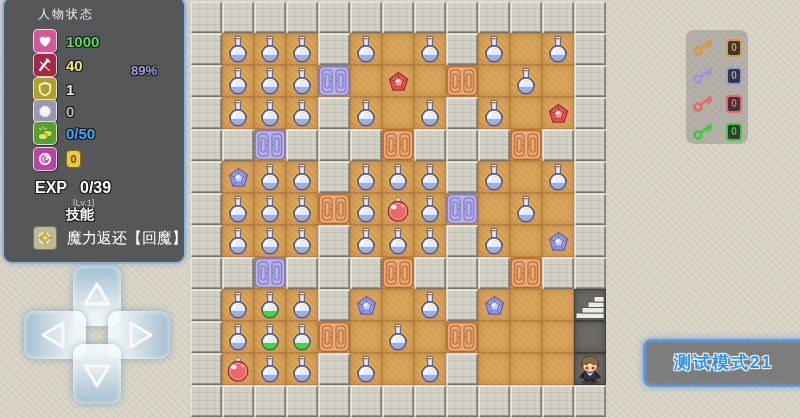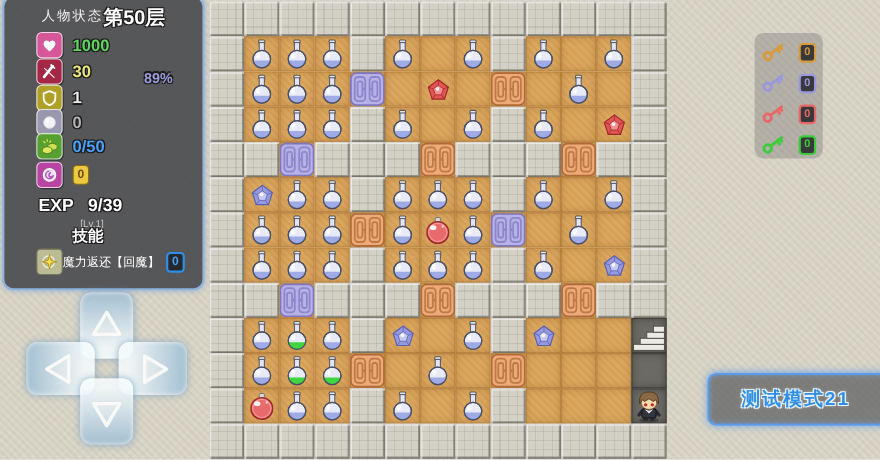--- a/index.html
+++ b/index.html
@@ -25,21 +25,21 @@
   .stat-badge{margin-left:9px;width:13px;height:16px;border-radius:4px;background:#ecc93e;
     border:1px solid #8a6a14;color:#6a4a0a;font-size:11px;font-weight:bold;text-align:center;line-height:16px;}
   .hp-percent{position:absolute;left:127px;top:65px;font-size:13px;font-weight:bold;color:#9c9ce0;}
   .exp-label{position:absolute;left:31px;top:181px;font-size:16px;font-weight:bold;color:#fff;}
   .exp-value{position:absolute;left:76px;top:181px;font-size:16px;font-weight:bold;color:#fff;}
   .level-label{position:absolute;left:29px;top:200px;font-size:9px;color:#c8c8c8;padding-left:40px;}
   .skills-heading{position:absolute;left:62px;top:208px;font-size:14px;font-weight:bold;color:#fff;}
   .skill-row{position:absolute;left:29px;top:228px;display:flex;align-items:center;}
   .skill-icon{width:22px;height:22px;border-radius:4px;background:#bcbc94;border:1px solid #77775a;
     display:flex;align-items:center;justify-content:center;}
-  .skill-name{margin-left:0;font-size:11px;color:#fff;white-space:nowrap;font-family:Liberation Mono, monospace;}
+  .skill-name{margin-left:10px;font-size:15px;color:#fff;white-space:nowrap;font-family:Liberation Mono, monospace;}
   .skill-badge{margin-left:6px;width:13px;height:15px;border-radius:4px;background:#26282c;
     border:2px solid #2e8ee8;color:#4aa0f0;font-size:11px;font-weight:bold;text-align:center;line-height:15px;}
 
   
   #game-map{position:absolute;left:190px;top:1px;width:416px;height:416px;}
   .tile{position:absolute;width:32px;height:32px;display:flex;align-items:center;justify-content:center;}
   .t-wall{background:#d3d0c5;
     background-image:
       repeating-linear-gradient(0deg, rgba(105,101,90,.14) 0 1px, transparent 1px 8px),
       repeating-linear-gradient(90deg, rgba(105,101,90,.14) 0 1px, transparent 1px 8px);
@@ -73,41 +73,40 @@
   #dpad-right{left:108px;top:311px;width:62px;height:48px;background:linear-gradient(to left,#9dbdd3,#f4fbfd 85%);}
   .tri-left{transform:rotate(-90deg);} .tri-right{transform:rotate(90deg);} .tri-down{transform:rotate(180deg);}
 </style>
 </head>
 <body>
 
 <div id="root">
 
   <div id="status-panel">
     <span class="panel-title">人物状态</span>
-    <span class="floor-label outline">第50层</span>
     <div id="stat-rows">
         <div class="stat-row" style="top: 32px;">
           <span class="stat-icon" style="background: rgb(214, 86, 154);">
             <svg viewBox="0 0 22 22" width="18" height="18">
               <path d="M11 18 C4 13 3 8.5 6 6.5 C8.5 5 10.5 6.5 11 8 C11.5 6.5 13.5 5 16 6.5 C19 8.5 18 13 11 18 Z" fill="#fff"></path>
             </svg>
           </span>
           <span class="stat-value outline" style="color: rgb(94, 214, 94);">1000</span>
         </div>
         <div class="stat-row" style="top: 56px;">
           <span class="stat-icon" style="background: rgb(164, 40, 70);">
             <svg viewBox="0 0 22 22" width="18" height="18">
               <g stroke="#fff" fill="none" stroke-linecap="round">
                 <path d="M5 17 L14.5 5" stroke-width="3"></path>
                 <path d="M12.8 3.8 L16.5 7.2" stroke-width="2"></path>
                 <path d="M5.5 7.5 L16 17.5" stroke-width="1.4" opacity=".9"></path>
               </g>
             </svg>
           </span>
-          <span class="stat-value outline" style="color: rgb(236, 232, 124);">30</span>
+          <span class="stat-value outline" style="color: rgb(236, 232, 124);">40</span>
         </div>
         <div class="stat-row" style="top: 80px;">
           <span class="stat-icon" style="background: rgb(176, 160, 40);">
             <svg viewBox="0 0 22 22" width="18" height="18">
               <path d="M11 3.5 L17.5 6 V11 C17.5 15.5 14.5 17.8 11 19 C7.5 17.8 4.5 15.5 4.5 11 V6 Z" fill="none" stroke="#fff" stroke-width="2"></path>
             </svg>
           </span>
           <span class="stat-value outline" style="color: rgb(232, 232, 232);">1</span>
         </div>
         <div class="stat-row" style="top: 102px;">
@@ -136,21 +135,21 @@
             <svg viewBox="0 0 22 22" width="18" height="18">
               <circle cx="11" cy="11" r="6.8" fill="#f0e0f8" stroke="#fff" stroke-width="1.5"></circle>
               <path d="M11 6.8 a4.2 4.2 0 1 0 4.2 4.2 a2.4 2.4 0 1 1 -2.4 -2.4" fill="none" stroke="#b050c0" stroke-width="1.6"></path>
             </svg>
           </span>
           <span class="stat-badge">0</span>
         </div>
       </div>
     <span class="hp-percent outline">89%</span>
     <span class="exp-label outline">EXP</span>
-    <span class="exp-value outline">9/39</span>
+    <span class="exp-value outline">0/39</span>
     <span class="level-label">[Lv.1]</span>
     <span class="skills-heading outline">技能</span>
     <div class="skill-row">
       <span class="skill-icon">
           <svg viewBox="0 0 22 22" width="18" height="18">
             <circle cx="10" cy="11" r="6.5" fill="none" stroke="#fff" stroke-width="1.4" opacity=".8"></circle>
   <path d="M11 3 L12.6 9.4 L19 11 L12.6 12.6 L11 19 L9.4 12.6 L3 11 L9.4 9.4 Z" fill="#ffe050" stroke="#a08000" stroke-width=".8"></path>
           </svg>
         </span>
       <span class="skill-name">魔力返还【回魔】</span>

